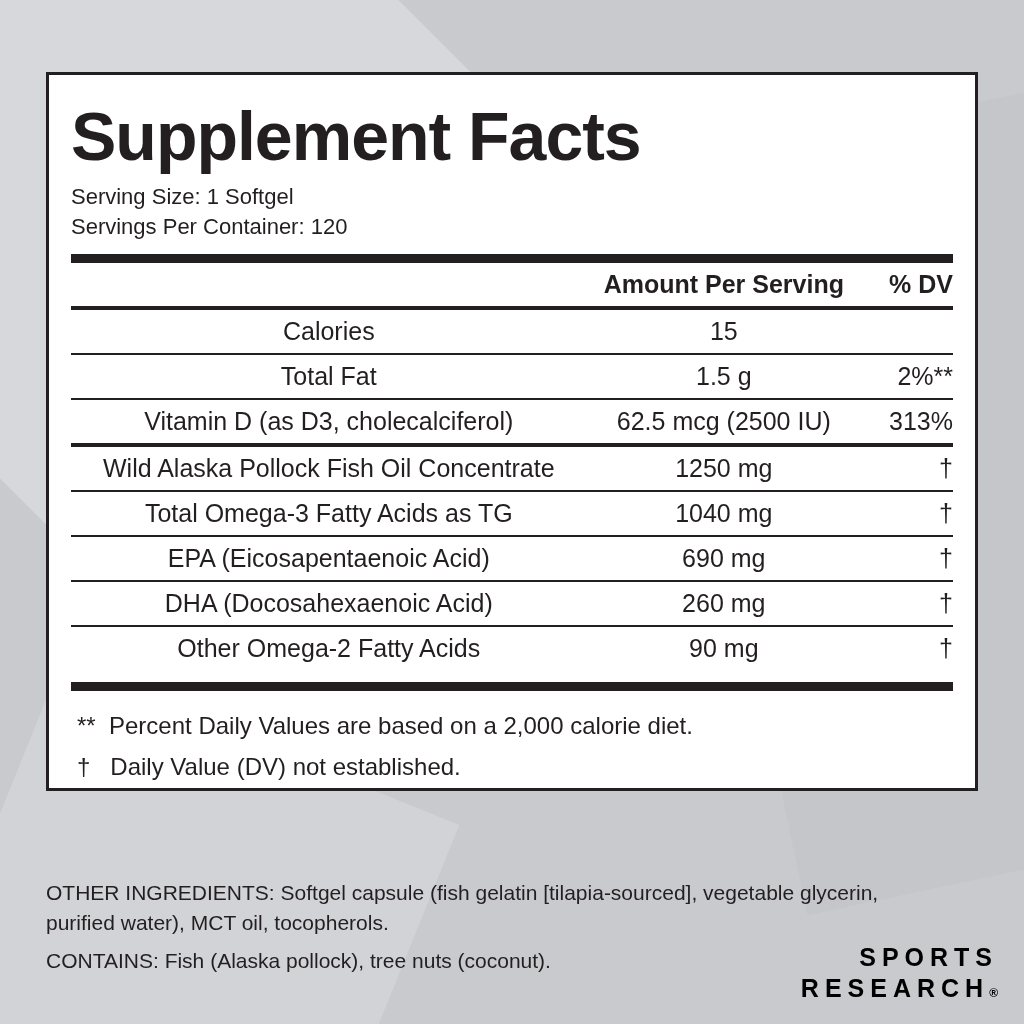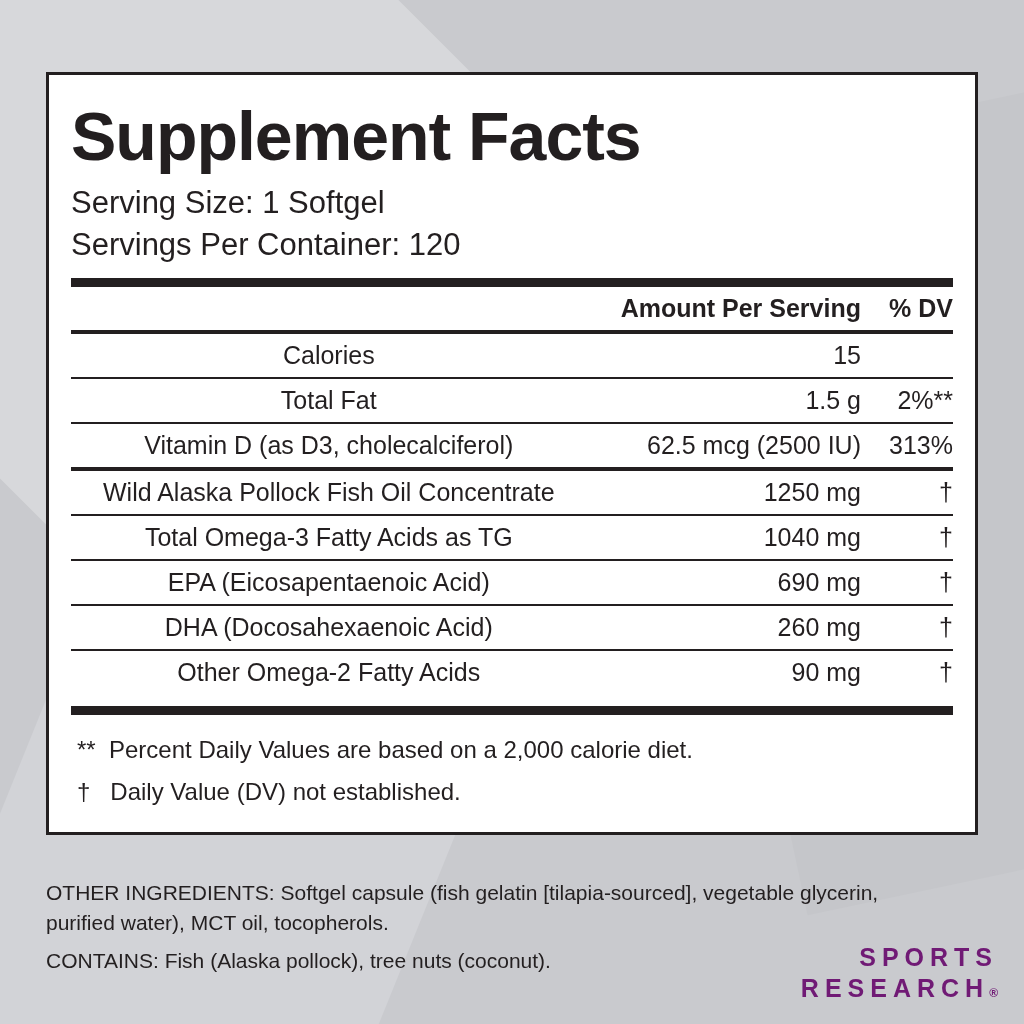--- a/index.html
+++ b/index.html
@@ -37,55 +37,55 @@
     transform: rotate(-12deg);
   }
 
   .panel {
     position: absolute;
     left: 46px;
     top: 72px;
     width: 932px;
     background: #ffffff;
     border: 3px solid #231f20;
-    padding: 22px 22px 24px 22px;
+    padding: 22px 22px 4px 22px;
   }
 
   .title {
     font-size: 68px;
     font-weight: bold;
     letter-spacing: -1px;
     color: #231f20;
     line-height: 1.05;
     margin: 4px 0 10px 0;
   }
 
   .serving-line {
-    font-size: 31px;
+    font-size: 22px;
     color: #231f20;
     line-height: 1.35;
   }
 
   .rule-thick {
     border-top: 9px solid #231f20;
     margin: 12px 0 0 0;
   }
 
   table.facts {
     width: 100%;
     border-collapse: collapse;
     font-size: 25px;
     color: #231f20;
   }
   table.facts td {
     padding: 7px 0 7px 0;
     vertical-align: bottom;
   }
   td.name { text-align: center; }
-  td.amount { text-align: right; padding-right: 14px; white-space: nowrap; }
+  td.amount { text-align: center; padding-right: 14px; white-space: nowrap; }
   td.dv { text-align: right; width: 92px; white-space: nowrap; }
 
   .hdr td {
     font-weight: bold;
     font-size: 25px;
     padding-bottom: 9px;
     padding-top: 6px;
   }
 
   tr.sep-thin td { border-bottom: 2px solid #231f20; }
@@ -116,21 +116,21 @@
     line-height: 1.45;
   }
   .other-ingredients b { font-weight: normal; }
   .contains { margin-top: 7px; }
 
   .brand {
     position: absolute;
     right: 26px;
     bottom: 20px;
     text-align: right;
-    color: #701a75;
+    color: #000000;
     font-size: 25px;
     font-weight: bold;
     letter-spacing: 6px;
     line-height: 1.25;
   }
   .brand .reg { font-size: 12px; letter-spacing: 0; }
 </style>
 </head>
 <body>
 

